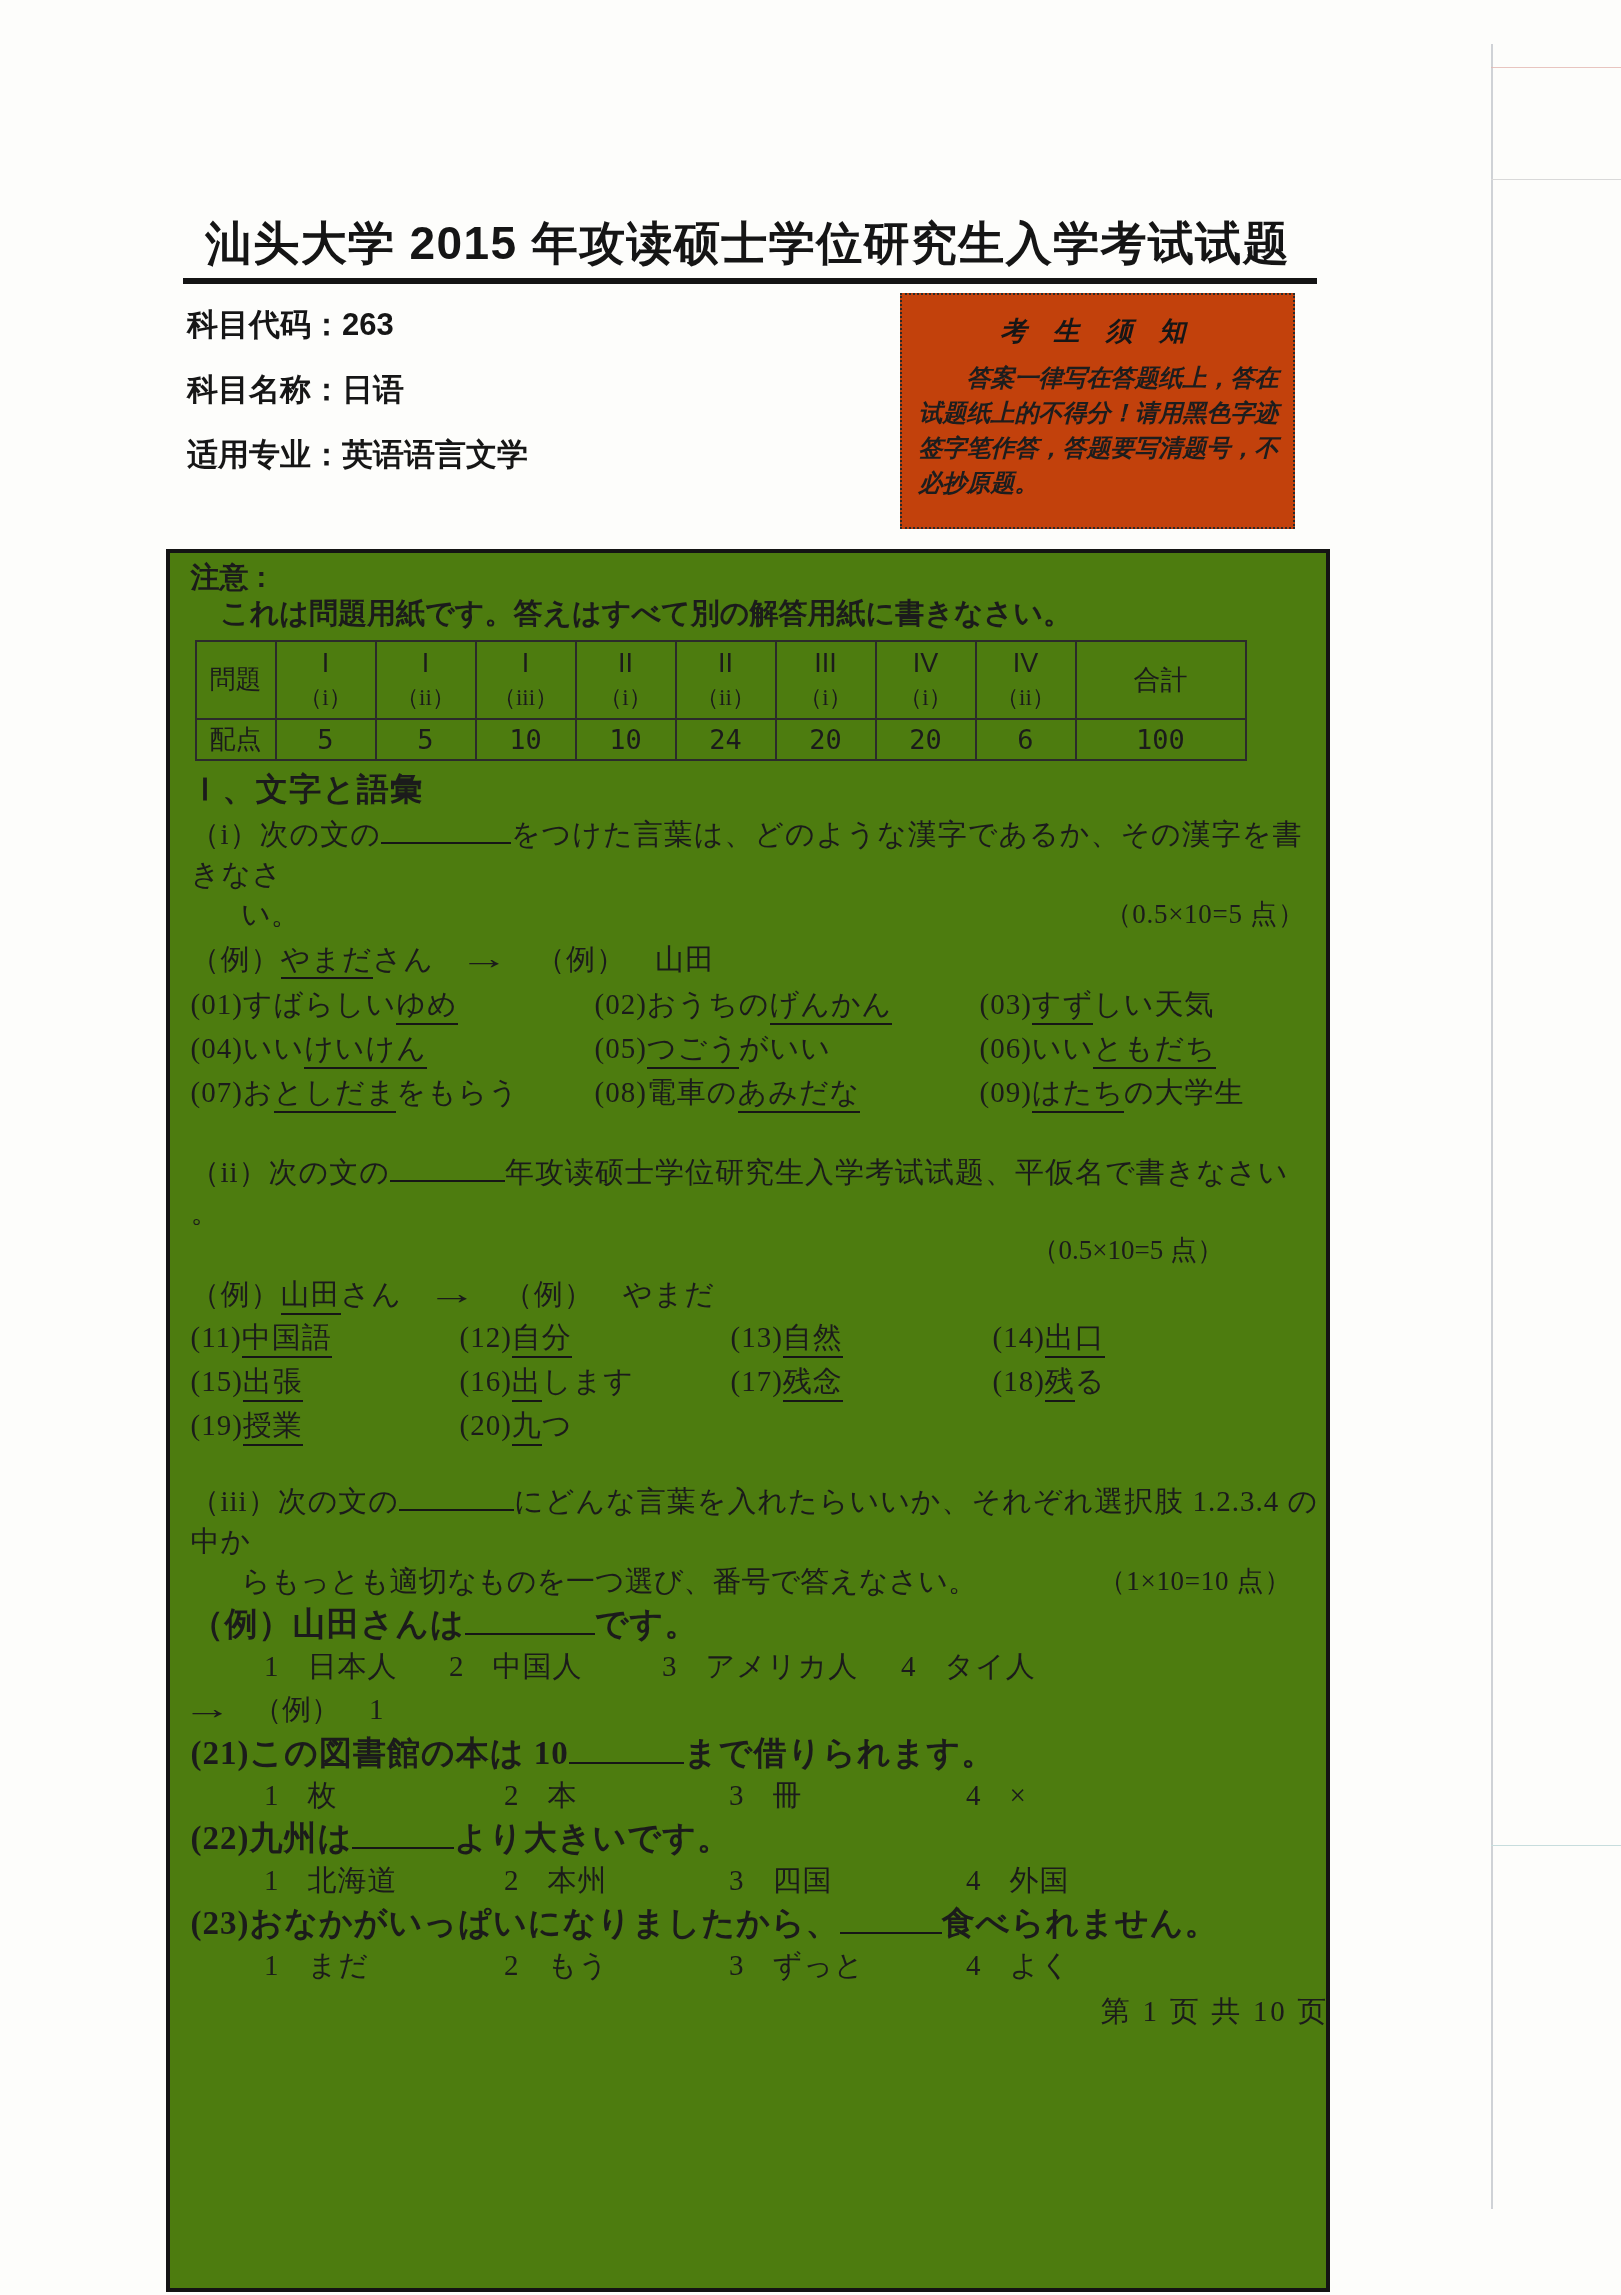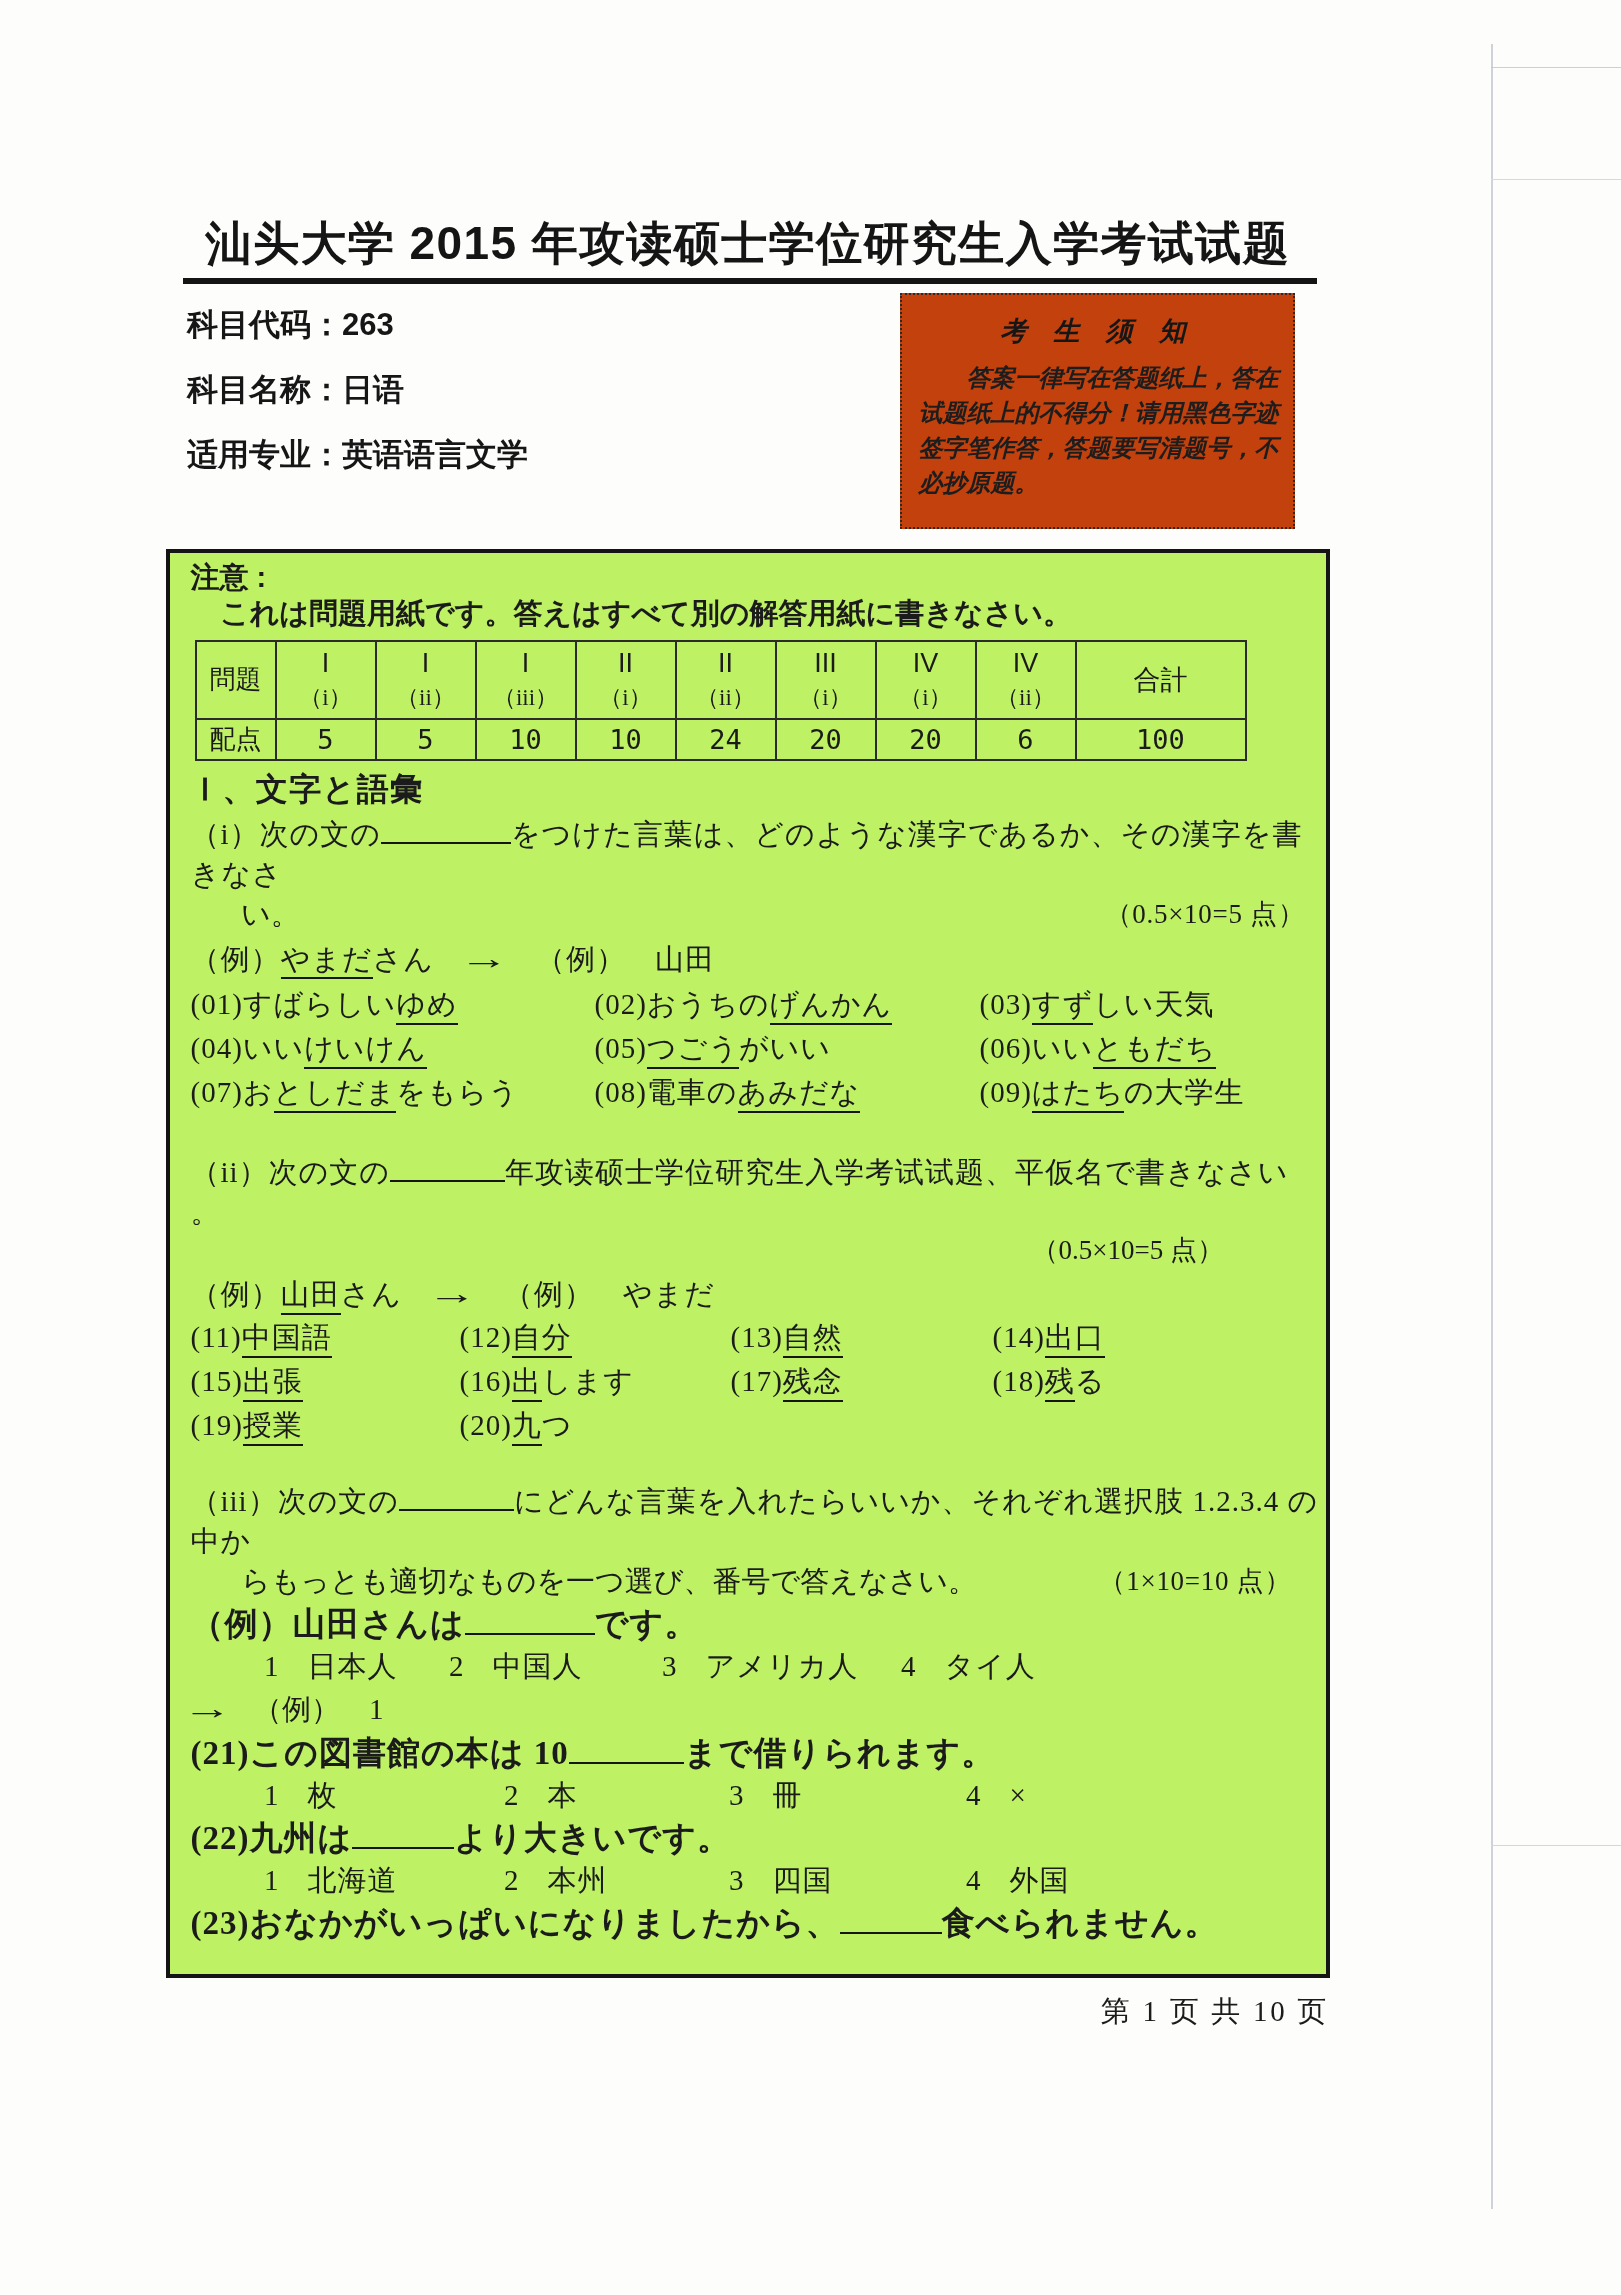--- a/index.html
+++ b/index.html
@@ -22,21 +22,21 @@
          font-family:var(--sans);font-weight:900;font-size:46px;letter-spacing:1.4px;color:#151515;}
   .rule{position:absolute;left:183px;top:278px;width:1134px;height:6.1px;background:#141414;}
 
   .meta{position:absolute;left:187px;top:308px;}
   .meta-line{font-family:var(--sans);font-weight:700;font-size:31px;line-height:34px;margin-bottom:31px;color:#161616;}
 
   .notice{position:absolute;left:900px;top:293px;width:395px;height:236px;border:2px dotted #2a2a2a;background:#c2410c;font-style:italic;}
   .notice-title{margin-top:17.7px;text-align:center;font-family:var(--sans);font-weight:700;font-size:26.6px;letter-spacing:9.5px;color:#161616;}
   .notice-body{margin:11px 13.6px 0 16.4px;font-family:var(--sans);font-weight:600;font-size:24px;line-height:35px;text-indent:2em;color:#1d1d1d;}
 
-  .mainbox{position:absolute;left:166px;top:549px;width:1164px;height:1429px;border:4.8px solid #141414;overflow:hidden;background:#bef264;}
+  .mainbox{position:absolute;left:166px;top:549px;width:1164px;height:1743px;border:4.8px solid #141414;overflow:hidden;background:#4d7c0f;}
   .att-label{margin:6.8px 0 0 20.5px;font-family:var(--sans);font-weight:800;font-size:29px;line-height:34px;}
   .att-line{margin:2.7px 0 0 50px;font-family:var(--sans);font-weight:800;font-size:29px;line-height:35px;}
 
   table.score-table{border-collapse:collapse;margin:8.2px 0 0 24.5px;table-layout:fixed;width:1052px;}
   table.score-table td{border:2px solid #2b2b2b;text-align:center;vertical-align:middle;}
   td.hc{height:78px;}
   td.sc{height:41px;font-family:var(--mono);font-size:27px;}
   .col-lab{width:80px;font-size:26px;}
   .col-n{width:100px;}
   .col-t{width:170px;font-size:27px;}
@@ -224,18 +224,24 @@
 
     <div class="q-line"><span>(22)</span><span>九州は</span><span class="blank w150"></span><span>より大きいです。</span></div>
     <div class="opts">
       <span class="opt"><span class="opt-n">1</span><span>北海道</span></span>
       <span class="opt"><span class="opt-n">2</span><span>本州</span></span>
       <span class="opt"><span class="opt-n">3</span><span>四国</span></span>
       <span class="opt"><span class="opt-n">4</span><span>外国</span></span>
     </div>
 
     <div class="q-line"><span>(23)</span><span>おなかがいっぱいになりましたから、</span><span class="blank w150"></span><span>食べられません。</span></div>
+    <div class="opts">
+      <span class="opt"><span class="opt-n">1</span><span>まだ</span></span>
+      <span class="opt"><span class="opt-n">2</span><span>もう</span></span>
+      <span class="opt"><span class="opt-n">3</span><span>ずっと</span></span>
+      <span class="opt"><span class="opt-n">4</span><span>よく</span></span>
+    </div>
 
   </div>
 
   <div class="footer">第 1 页 共 10 页</div>
 </div>
 
 
 </body></html>

